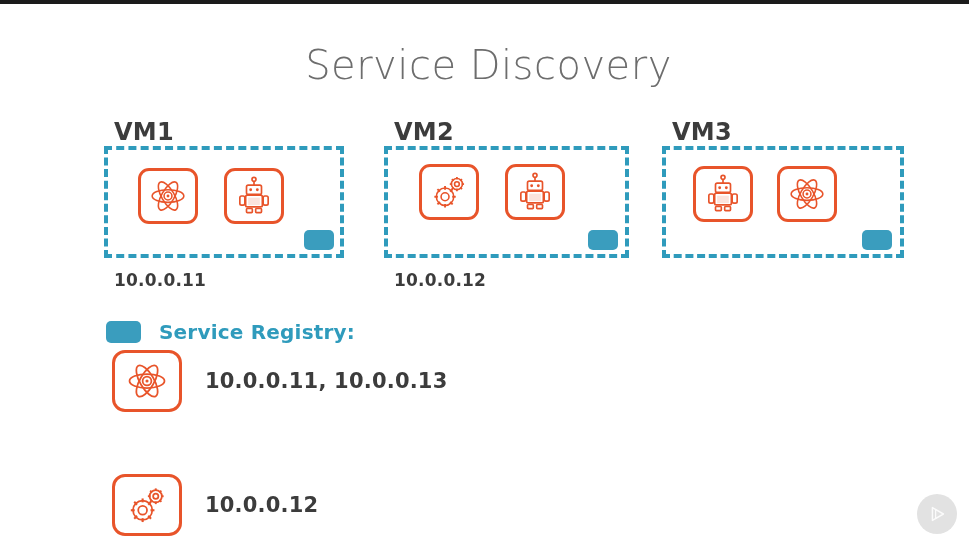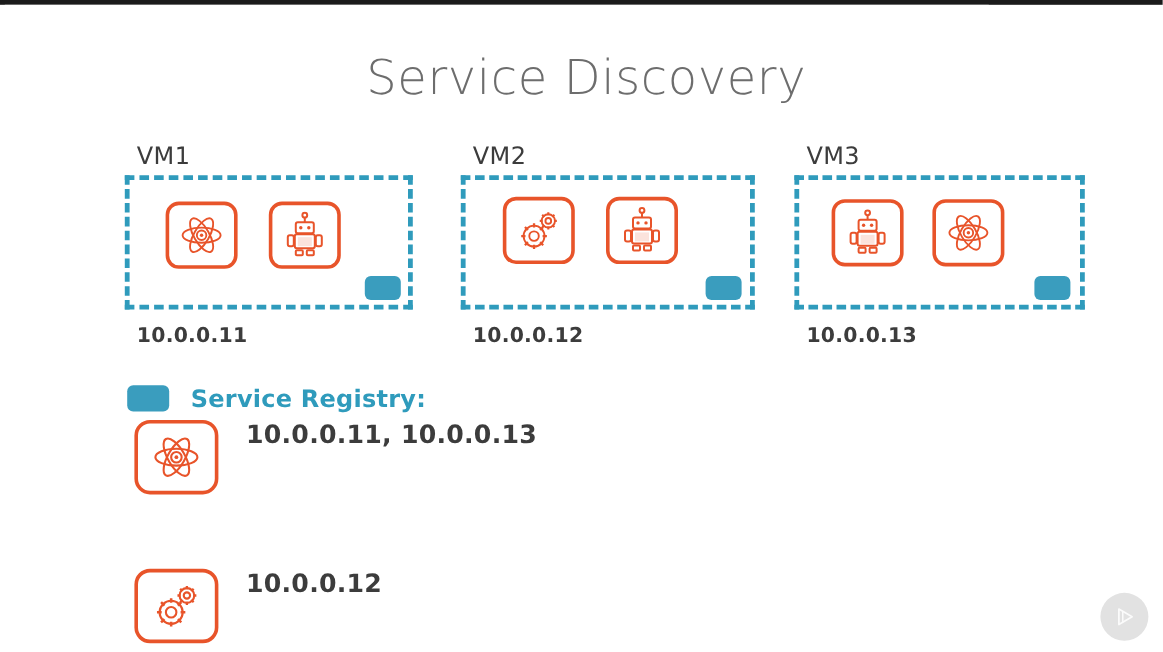--- a/index.html
+++ b/index.html
@@ -43,22 +43,22 @@
     font-family: "DejaVu Sans", sans-serif;
   }
   
   .vm {
     position: absolute;
   }
   .vm-label {
     position: absolute;
     top: 0;
     left: 10px;
-    font-size: 20px;
-    font-weight: 400;
+    font-size: 24px;
+    font-weight: 700;
     color: #3c3c3c;
     letter-spacing: 0.3px;
     font-family: "DejaVu Sans", sans-serif;
   }
   .vm-box {
     position: absolute;
     top: 28px;
     left: 0;
     border: 4px dashed #2f9bbc;
     box-sizing: border-box;
@@ -111,21 +111,21 @@
     font-size: 20px;
     font-weight: 700;
     color: #2f9bbc;
     letter-spacing: 0.2px;
     font-family: "DejaVu Sans", sans-serif;
   }
   .reg-row {
     position: absolute;
     left: 108px;
     display: flex;
-    align-items: flex-start;
+    align-items: center;
   }
   .reg-tile {
     position: relative;
     width: 70px;
     height: 62px;
     border: 3px solid #e8542a;
     border-radius: 13px;
     box-sizing: border-box;
     background: #fff;
     display: flex;
@@ -283,21 +283,20 @@
             <ellipse cx="24" cy="24" rx="20" ry="8"></ellipse>
             <ellipse cx="24" cy="24" rx="20" ry="8" transform="rotate(60 24 24)"></ellipse>
             <ellipse cx="24" cy="24" rx="20" ry="8" transform="rotate(120 24 24)"></ellipse>
             <circle cx="24" cy="24" r="5"></circle>
           </g>
           <circle cx="24" cy="24" r="1.8" fill="#e8542a"></circle>
         </svg>
       </div>
       <div class="vm-badge" style="left:196px; top:80px;"></div>
     </div>
-    <div class="vm-ip" style="top:152px;">10.0.0.13</div>
   </div>
 
   <div class="registry-header">
     <div class="registry-swatch"></div>
     <div class="registry-title">Service Registry:</div>
   </div>
 
   <div class="reg-row" style="top:346px;">
     <div class="reg-tile">
       <svg width="42" height="42" viewBox="0 0 48 48">

